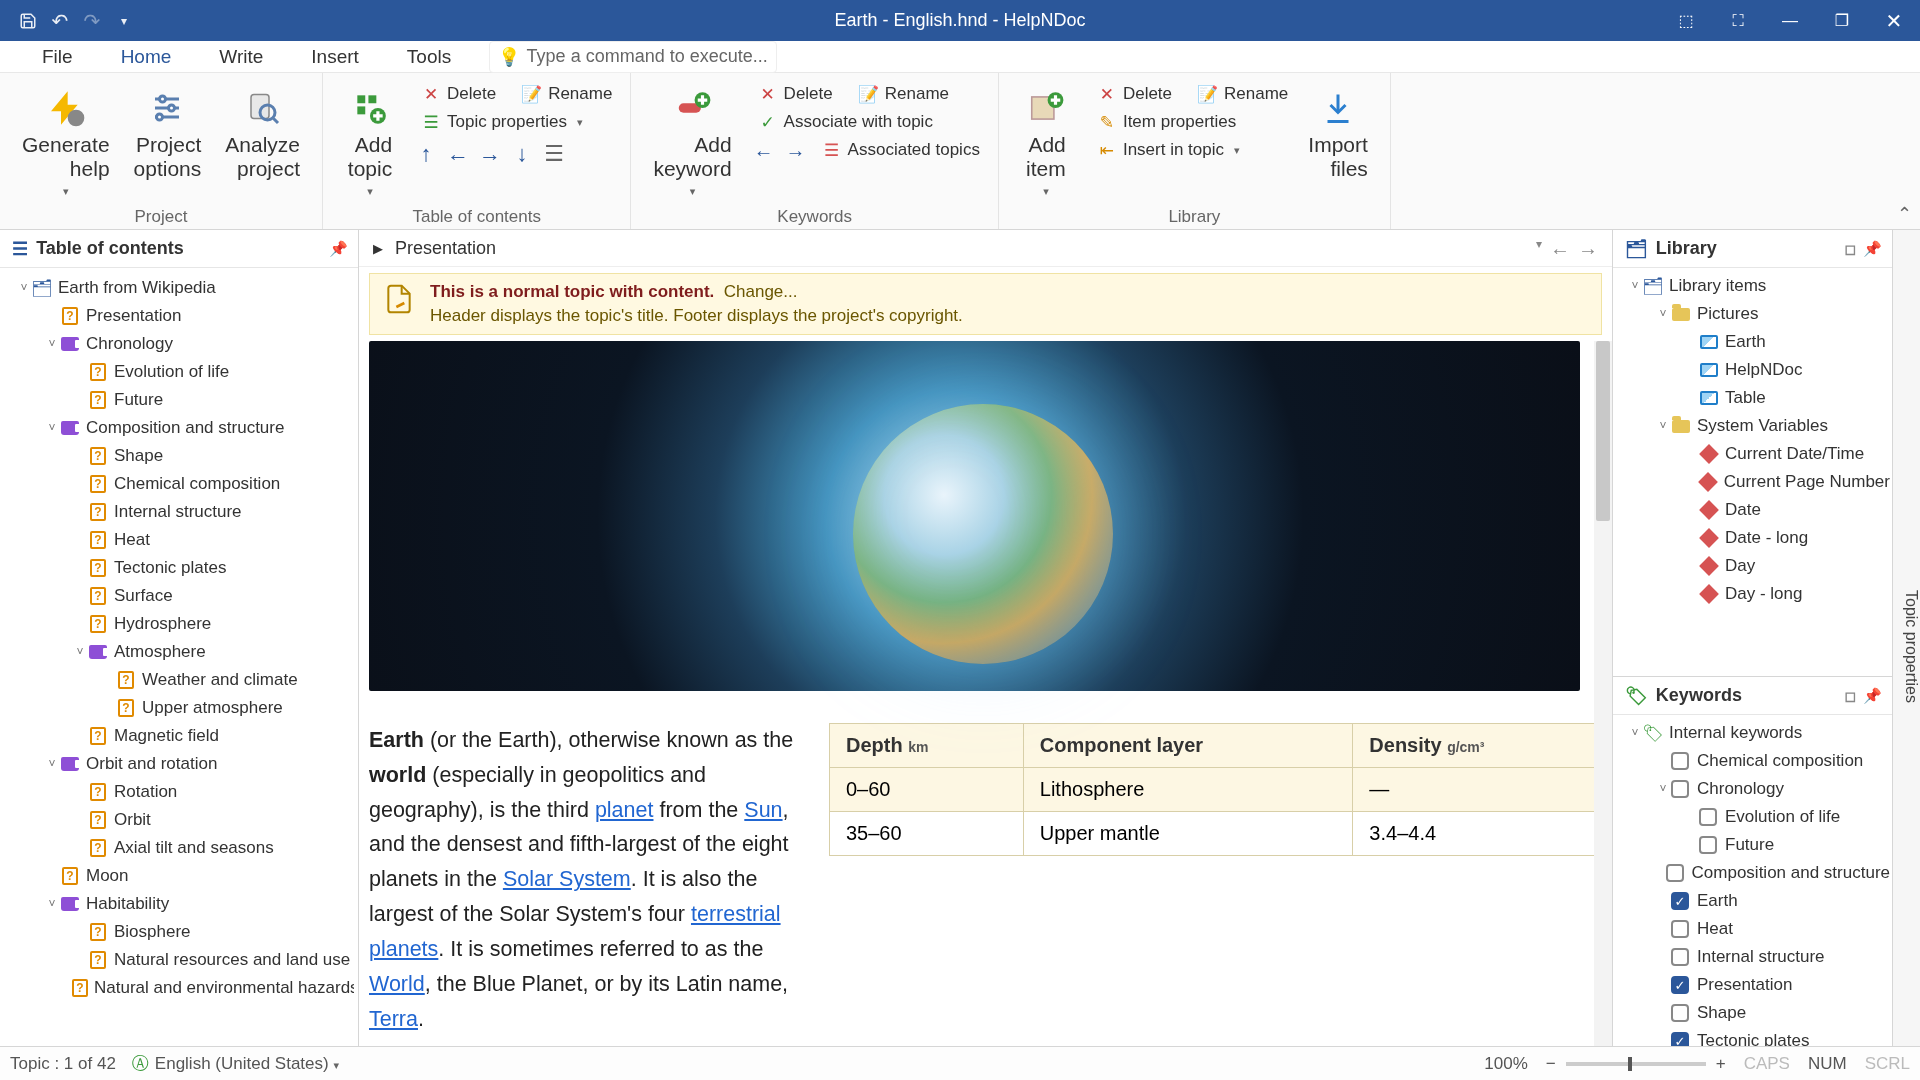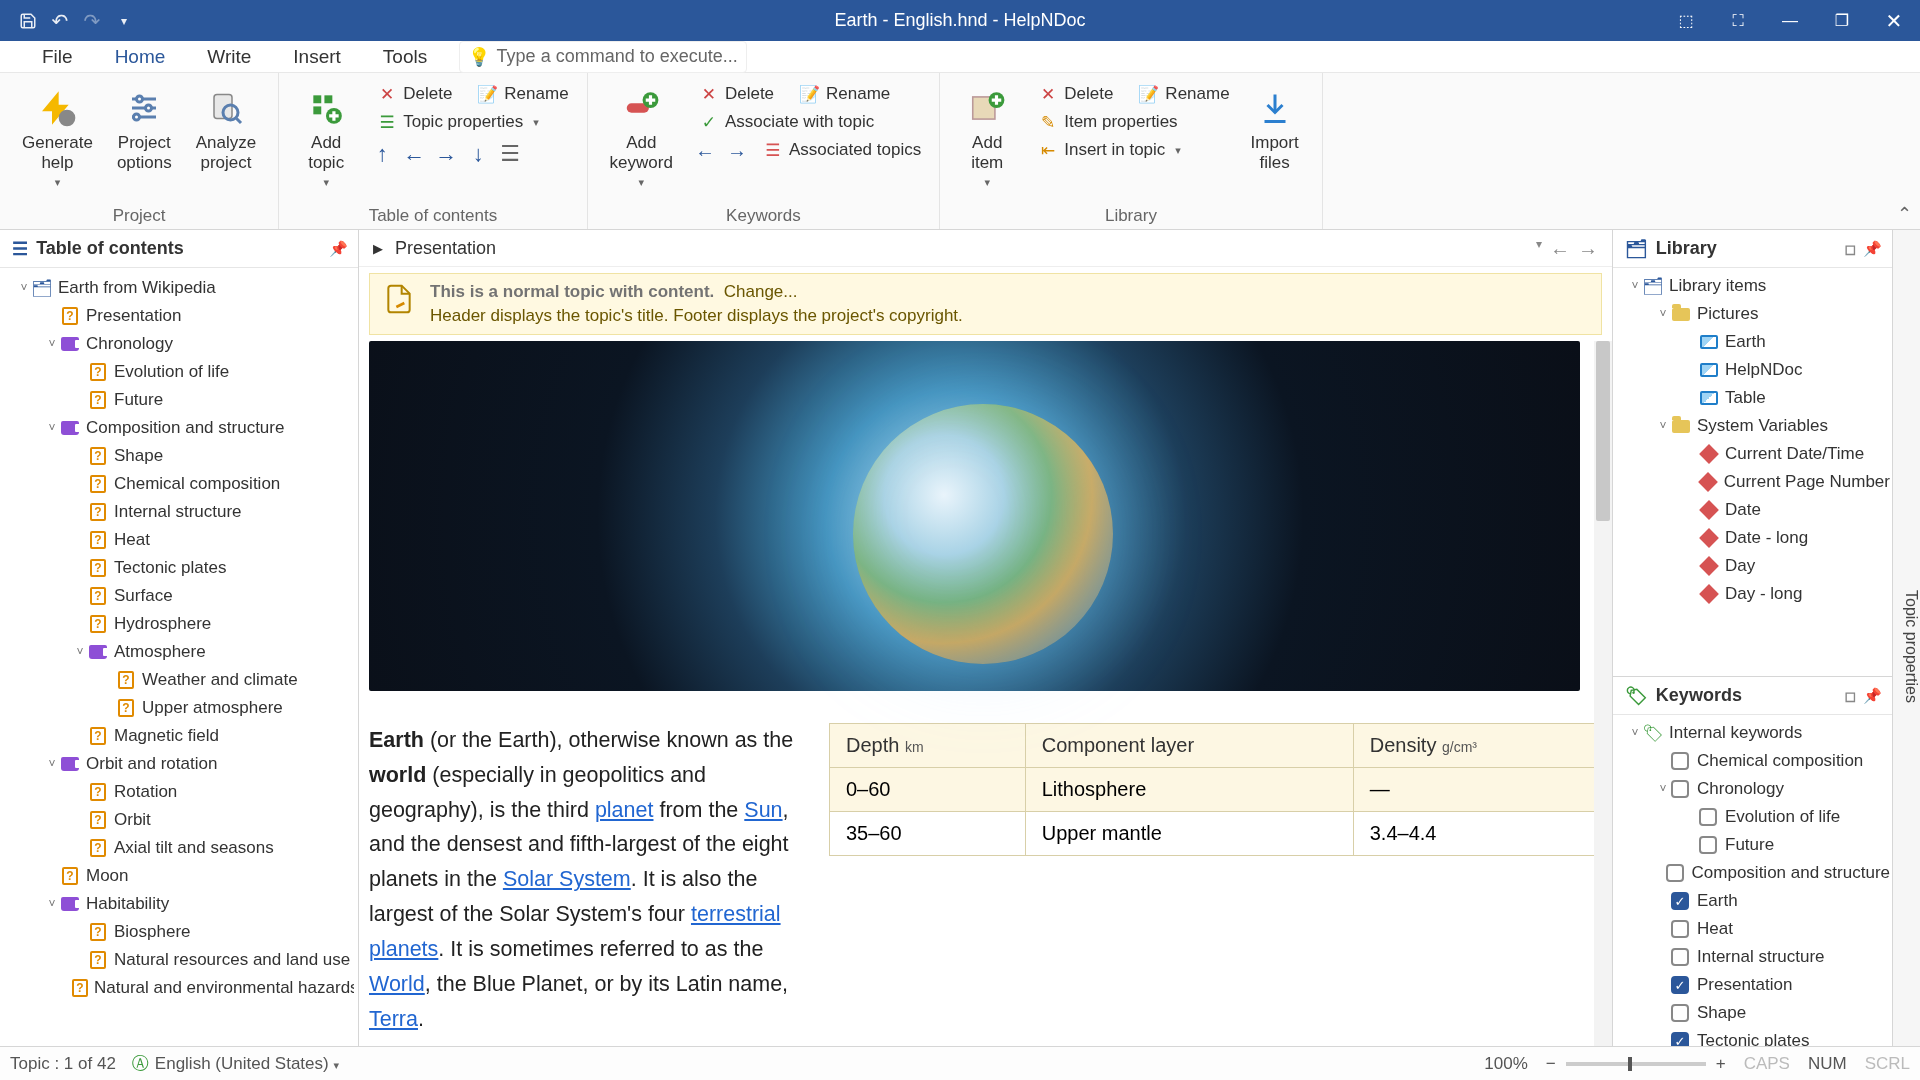--- a/index.html
+++ b/index.html
@@ -7,34 +7,34 @@
 
 
 .titlebar { height: 41px; background: #2b579a; color: #fff; display: flex; align-items: center; position: relative; }
 .titlebar .qat { display: flex; align-items: center; gap: 8px; padding-left: 16px; }
 .titlebar .qat span { width: 24px; height: 24px; display: inline-flex; align-items: center; justify-content: center; cursor: pointer; opacity: .9; }
 .titlebar .title { position: absolute; left: 50%; transform: translateX(-50%); font-size: 18px; }
 .titlebar .winctrl { position: absolute; right: 0; display: flex; }
 .titlebar .winctrl span { width: 52px; height: 41px; display: inline-flex; align-items: center; justify-content: center; cursor: pointer; font-size: 16px; }
 
 
-.menutabs { height: 32px; background: #fff; display: flex; align-items: center; padding-left: 22px; gap: 2px; border-bottom: 1px solid #e8e8e8; }
+.menutabs { height: 32px; background: #fff; display: flex; align-items: center; padding-left: 22px; gap: 8px; border-bottom: 1px solid #e8e8e8; }
 .menutab { padding: 10px 20px; font-size: 19px; color: #333; cursor: pointer; }
 .menutab.active { color: #2b579a; border-bottom: 4px solid #2b579a; padding-bottom: 6px; }
 .tell-me { margin-left: 10px; display: flex; align-items: center; gap: 6px; padding: 4px 8px; color: #666; font-size: 18px; border: 1px solid #eee; border-radius: 4px; }
 .tell-me .bulb { color: #f5b800; }
 
 
 .ribbon { height: 157px; background: #fafafa; border-bottom: 1px solid #d6d6d6; display: flex; position: relative; }
 .ribgroup { border-right: 1px solid #e4e4e4; padding: 8px 10px 0 10px; display: flex; flex-direction: column; align-items: center; position: relative; }
 .ribgroup .buttons { flex: 1; display: flex; align-items: flex-start; }
 .ribgroup .glabel { font-size: 17px; color: #666; text-align: center; padding: 3px 0; width: 100%; }
 .bigbtn { display: flex; flex-direction: column; align-items: center; justify-content: flex-start; padding: 6px 12px; cursor: pointer; gap: 4px; min-width: 74px; text-align: center; }
 .bigbtn .ico { width: 42px; height: 42px; display: flex; align-items: center; justify-content: center; }
-.bigbtn .lbl { font-size: 17px; color: #333; line-height: 1.15; }
+.bigbtn .lbl { font-size: 21px; color: #333; line-height: 1.15; text-align: right; }
 .smallcol { display: flex; flex-direction: column; gap: 2px; padding-left: 6px; justify-content: center; }
 .smallbtn { display: flex; align-items: center; gap: 6px; padding: 3px 8px; cursor: pointer; font-size: 17px; color: #333; }
 .smallbtn .sico { width: 20px; height: 20px; display: inline-flex; align-items: center; justify-content: center; }
 .arrowrow { display: flex; gap: 6px; padding-top: 4px; }
 .arrowrow span { width: 26px; height: 26px; display: inline-flex; align-items: center; justify-content: center; color: #2b579a; cursor: pointer; font-size: 22px; }
 .ribbon .collapse { position: absolute; right: 8px; bottom: 4px; color: #666; cursor: pointer; font-size: 18px; }
 
 
 .main { flex: 1; display: flex; overflow: hidden; }
 
@@ -53,32 +53,32 @@
 
 .editor { flex: 1; display: flex; flex-direction: column; background: #fff; overflow: hidden; }
 .breadbar { height: 37px; display: flex; align-items: center; padding: 0 14px; border-bottom: 1px solid #eee; gap: 12px; }
 .breadbar .tri { color: #333; font-size: 13px; }
 .breadbar .crumb { font-size: 18px; color: #333; }
 .breadbar .nav { margin-left: auto; display: flex; gap: 8px; color: #888; }
 .breadbar .nav span { cursor: pointer; font-size: 20px; }
 .infobar { background: #fff9e1; border: 1px solid #f0e3a3; margin: 6px 10px; padding: 8px 12px; display: flex; gap: 14px; align-items: flex-start; }
 .infobar .iico { width: 34px; height: 34px; display: flex; align-items: center; justify-content: center; color: #b28500; }
 .infobar .itxt .l1 { font-size: 17px; color: #6a5600; }
-.infobar .itxt .l1 b { color: #737373; }
+.infobar .itxt .l1 b { color: #7f1d1d; }
 .infobar .itxt .l1 a { color: #6a5600; text-decoration: none; }
 .infobar .itxt .l2 { font-size: 17px; color: #6a5600; margin-top: 4px; }
 .content { flex: 1; overflow: auto; padding: 0 10px 10px 10px; position: relative; }
 .hero { width: calc(100% - 22px); height: 350px; background: radial-gradient(circle at 48% 50%, #b7e1f3 0%, #4192bd 19%, #1d3e5a 36%, #0b1522 54%, #0a0f18 100%); position: relative; border-radius: 2px; margin-bottom: 32px; }
 .hero::before { content:''; position:absolute; left:40%; top:18%; width:260px; height:260px; border-radius:50%; background: radial-gradient(circle at 35% 35%, #e9f4fb 0%, #a9d3e6 25%, #6fb082 45%, #b79a59 62%, #3b6f93 80%, #1c3751 100%); box-shadow: -30px -20px 70px rgba(255,230,160,.35) inset, 0 0 90px rgba(160,210,255,.25); }
 .textwrap { display: flex; gap: 20px; align-items: flex-start; }
 .prose { flex: 0 0 440px; font-size: 21.5px; line-height: 1.62; color: #222; }
 .prose a { color: #2166d1; text-decoration: underline; }
 .tbl { border-collapse: collapse; flex: 1; font-size: 20px; }
 .tbl th, .tbl td { border: 1px solid #d8cfa8; padding: 10px 16px; text-align: left; }
-.tbl th { background: #fdf7e3; font-weight: normal; color: #333; }
+.tbl th { background: #fdf7e3; font-weight: bold; color: #333; }
 .tbl th .unit { font-size: 14px; color: #555; }
 .tbl tr:nth-child(odd) td { background: #fdf7e3; }
 .tbl tr:nth-child(even) td { background: #fff; }
 .vscroll { position: absolute; right: 0; top: 0; bottom: 0; width: 18px; background: #f3f3f3; }
 .vthumb { position: absolute; left: 2px; right: 2px; top: 0; height: 180px; background: #c8c8c8; border-radius: 2px; }
 .rightstrip { width: 28px; border-left: 1px solid #d6d6d6; background: #f6f6f6; writing-mode: vertical-rl; text-align: center; padding-top: 16px; font-size: 16px; color: #444; }
 
 
 .rightcol { width: 280px; display: flex; flex-direction: column; border-left: 1px solid #d6d6d6; }
 .libtree, .kwtree { flex: 1; overflow: auto; padding: 4px 2px; }

